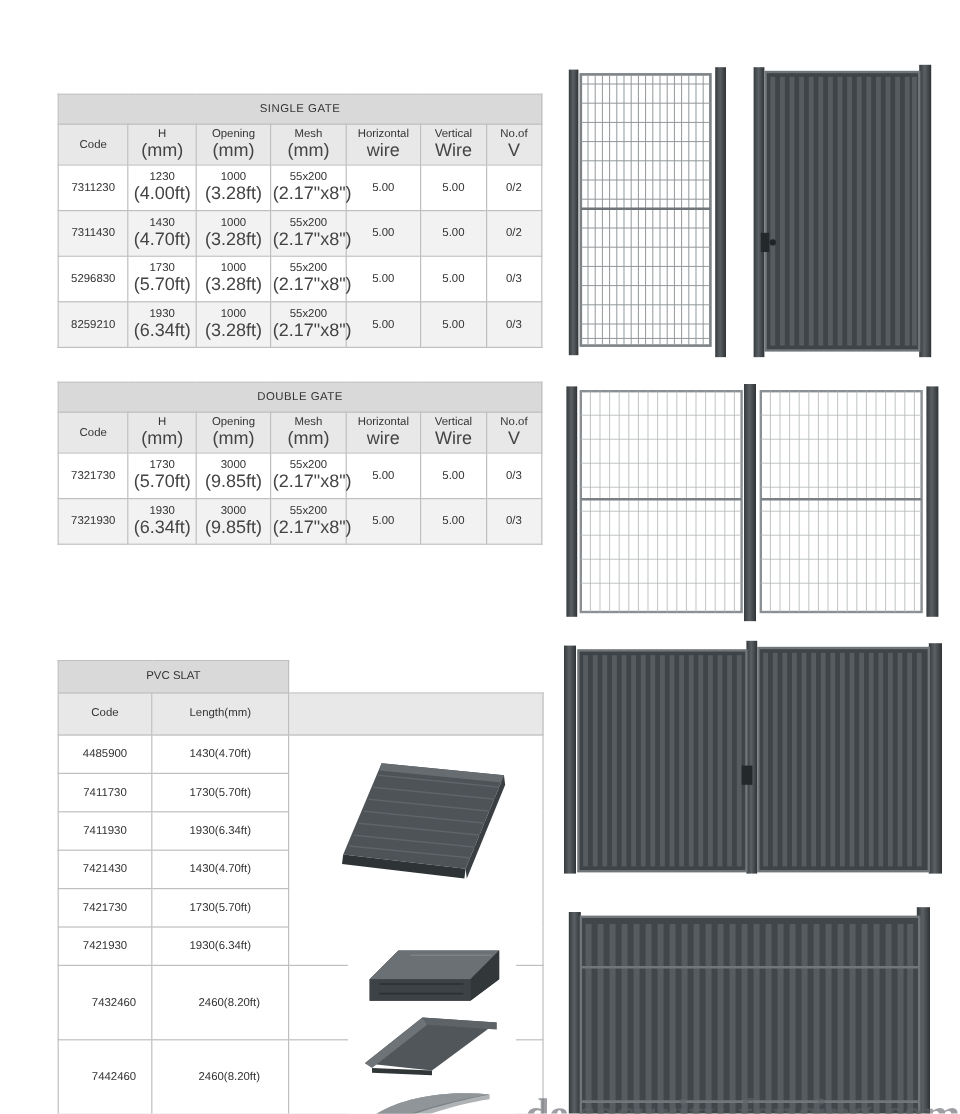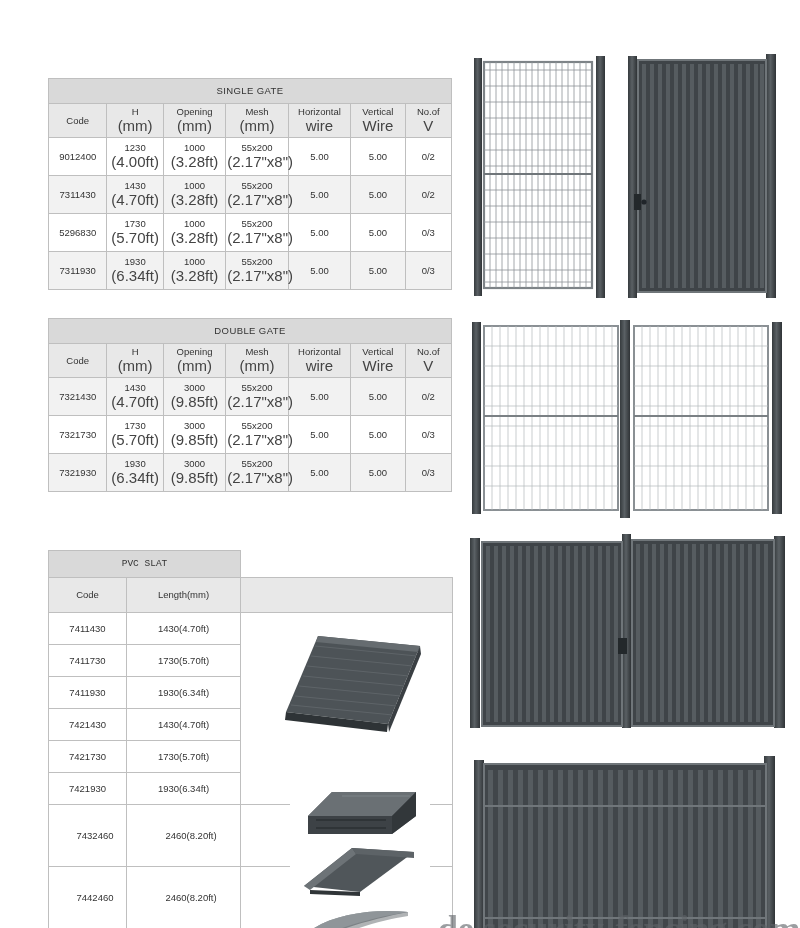--- a/index.html
+++ b/index.html
@@ -49,21 +49,21 @@
 
   
   #single-gate-table{left:48px;top:38px;width:404px;}
   
   #double-gate-table{left:48px;top:278px;width:404px;}
 
   
   #pvc-table{left:48px;top:510px;width:404px;}
   #pvc-table table{table-layout:fixed;}
   #pvc-table td{font-size:9.5px;}
-  .pvc-title td{background:#d9d9d9;font-weight:bold;height:22px;font-size:10px;font-family:Liberation Mono, monospace;}
+  .pvc-title td{background:#d9d9d9;font-weight:bold;height:22px;font-size:10px;}
   .pvc-head td{background:#e8e8e8;height:30px;}
   .pvc-row td{height:27px;}
   .pvc-row.tall td{height:57px;padding-left:16px;}
   .nobord{border:none !important;background:#fff !important;}
 
   
   .photo{position:absolute;background:#ffffff;overflow:hidden;}
   #photo-single-gate{left:468px;top:8px;width:320px;height:250px;}
   #photo-double-gate{left:468px;top:278px;width:320px;height:200px;}
   #photo-slat-gate{left:468px;top:490px;width:320px;height:200px;}
@@ -116,21 +116,21 @@
           <td><span>Code</span></td>
           <td><span>H</span><span class="sub">(mm)</span></td>
           <td><span>Opening</span><span class="sub">(mm)</span></td>
           <td><span>Mesh</span><span class="sub">(mm)</span></td>
           <td><span>Horizontal</span><span class="sub">wire</span></td>
           <td><span>Vertical</span><span class="sub">Wire</span></td>
           <td><span>No.of</span><span class="sub">V</span></td>
         </tr>
 
         <tr class="data-row">
-          <td>9012400</td>
+          <td>7311230</td>
           <td><span>1230</span><span class="sub">(4.00ft)</span></td>
           <td><span>1000</span><span class="sub">(3.28ft)</span></td>
           <td><span>55x200</span><span class="sub">(2.17"x8")</span></td>
           <td>5.00</td>
           <td>5.00</td>
           <td>0/2</td>
         </tr>
         <tr class="data-row alt">
           <td>7311430</td>
           <td><span>1430</span><span class="sub">(4.70ft)</span></td>
@@ -143,21 +143,21 @@
         <tr class="data-row">
           <td>5296830</td>
           <td><span>1730</span><span class="sub">(5.70ft)</span></td>
           <td><span>1000</span><span class="sub">(3.28ft)</span></td>
           <td><span>55x200</span><span class="sub">(2.17"x8")</span></td>
           <td>5.00</td>
           <td>5.00</td>
           <td>0/3</td>
         </tr>
         <tr class="data-row alt">
-          <td>7311930</td>
+          <td>8259210</td>
           <td><span>1930</span><span class="sub">(6.34ft)</span></td>
           <td><span>1000</span><span class="sub">(3.28ft)</span></td>
           <td><span>55x200</span><span class="sub">(2.17"x8")</span></td>
           <td>5.00</td>
           <td>5.00</td>
           <td>0/3</td>
         </tr>
       </tbody>
     </table>
   </div>
@@ -180,29 +180,20 @@
         <tr class="head-row">
           <td><span>Code</span></td>
           <td><span>H</span><span class="sub">(mm)</span></td>
           <td><span>Opening</span><span class="sub">(mm)</span></td>
           <td><span>Mesh</span><span class="sub">(mm)</span></td>
           <td><span>Horizontal</span><span class="sub">wire</span></td>
           <td><span>Vertical</span><span class="sub">Wire</span></td>
           <td><span>No.of</span><span class="sub">V</span></td>
         </tr>
 
-        <tr class="data-row alt">
-          <td>7321430</td>
-          <td><span>1430</span><span class="sub">(4.70ft)</span></td>
-          <td><span>3000</span><span class="sub">(9.85ft)</span></td>
-          <td><span>55x200</span><span class="sub">(2.17"x8")</span></td>
-          <td>5.00</td>
-          <td>5.00</td>
-          <td>0/2</td>
-        </tr>
         <tr class="data-row">
           <td>7321730</td>
           <td><span>1730</span><span class="sub">(5.70ft)</span></td>
           <td><span>3000</span><span class="sub">(9.85ft)</span></td>
           <td><span>55x200</span><span class="sub">(2.17"x8")</span></td>
           <td>5.00</td>
           <td>5.00</td>
           <td>0/3</td>
         </tr>
         <tr class="data-row alt">
@@ -230,21 +221,21 @@
           <td colspan="2">PVC SLAT</td>
           <td class="nobord"></td>
         </tr>
         <tr class="pvc-head">
           <td>Code</td>
           <td>Length(mm)</td>
           <td style="background:#e8e8e8"></td>
         </tr>
 
         <tr class="pvc-row">
-          <td>7411430</td>
+          <td>4485900</td>
           <td>1430(4.70ft)</td>
           <td rowspan="6"></td>
         </tr>
         <tr class="pvc-row">
           <td>7411730</td>
           <td>1730(5.70ft)</td>
         </tr>
         <tr class="pvc-row">
           <td>7411930</td>
           <td>1930(6.34ft)</td>

